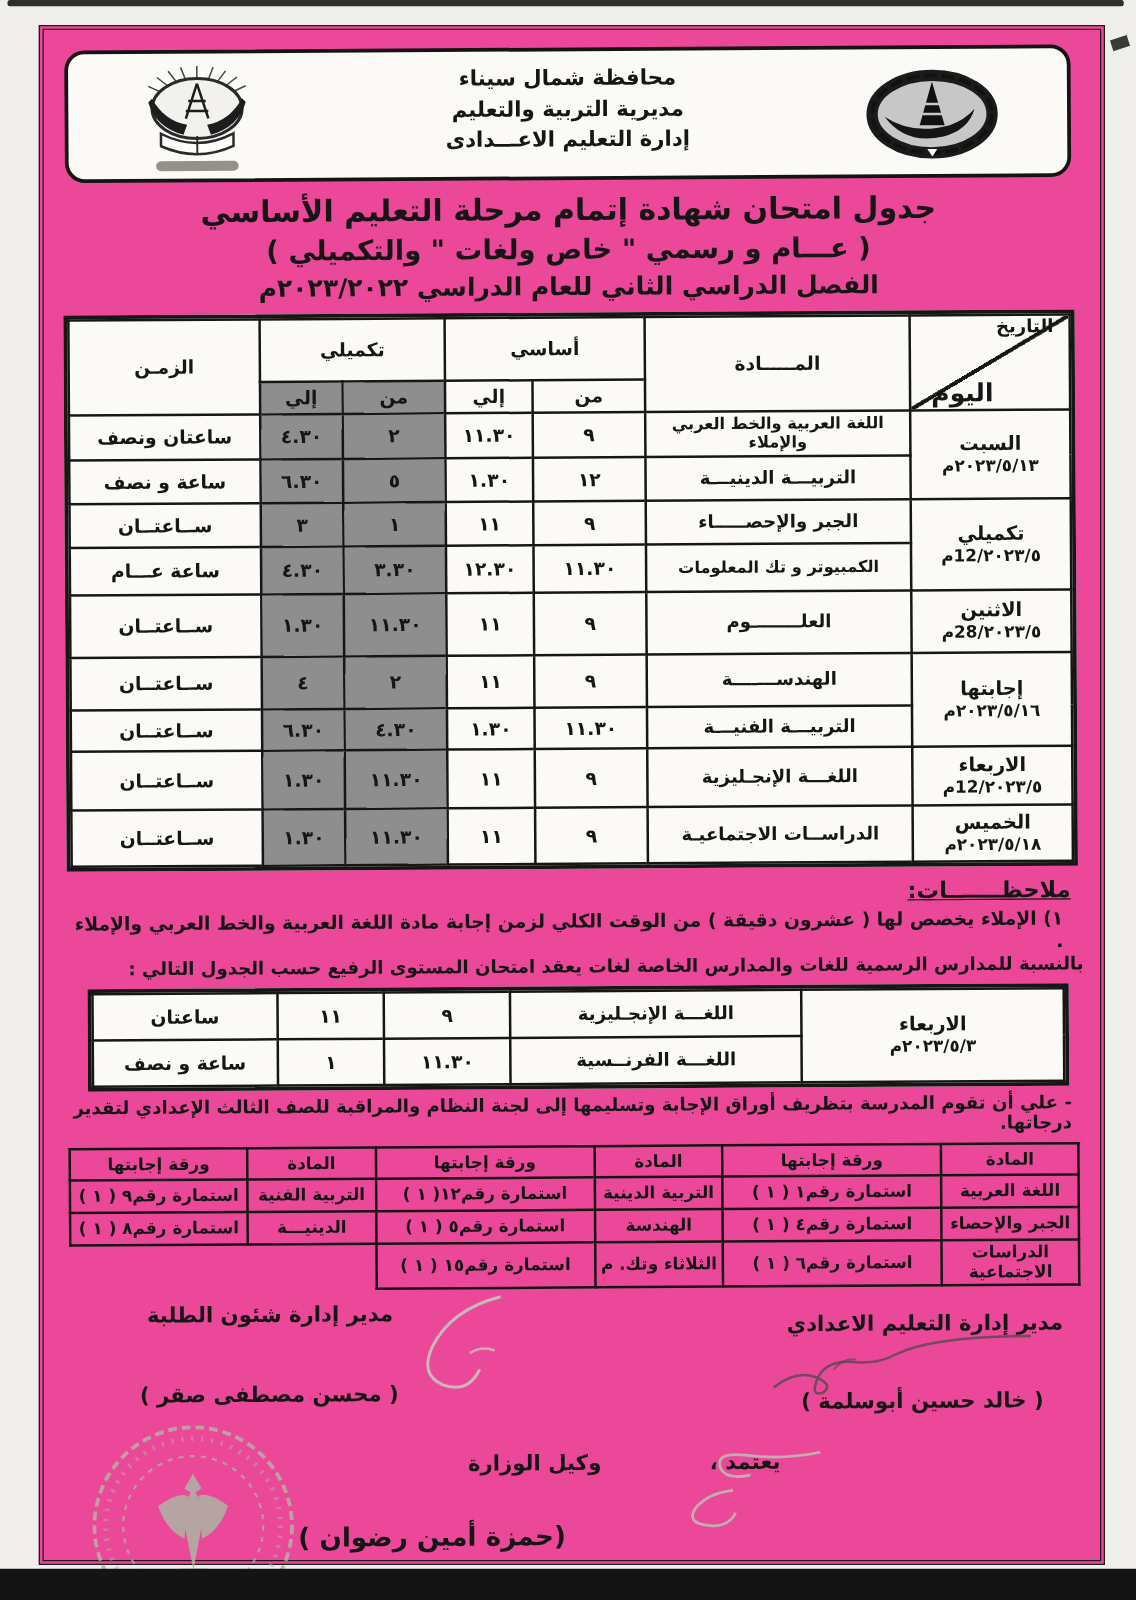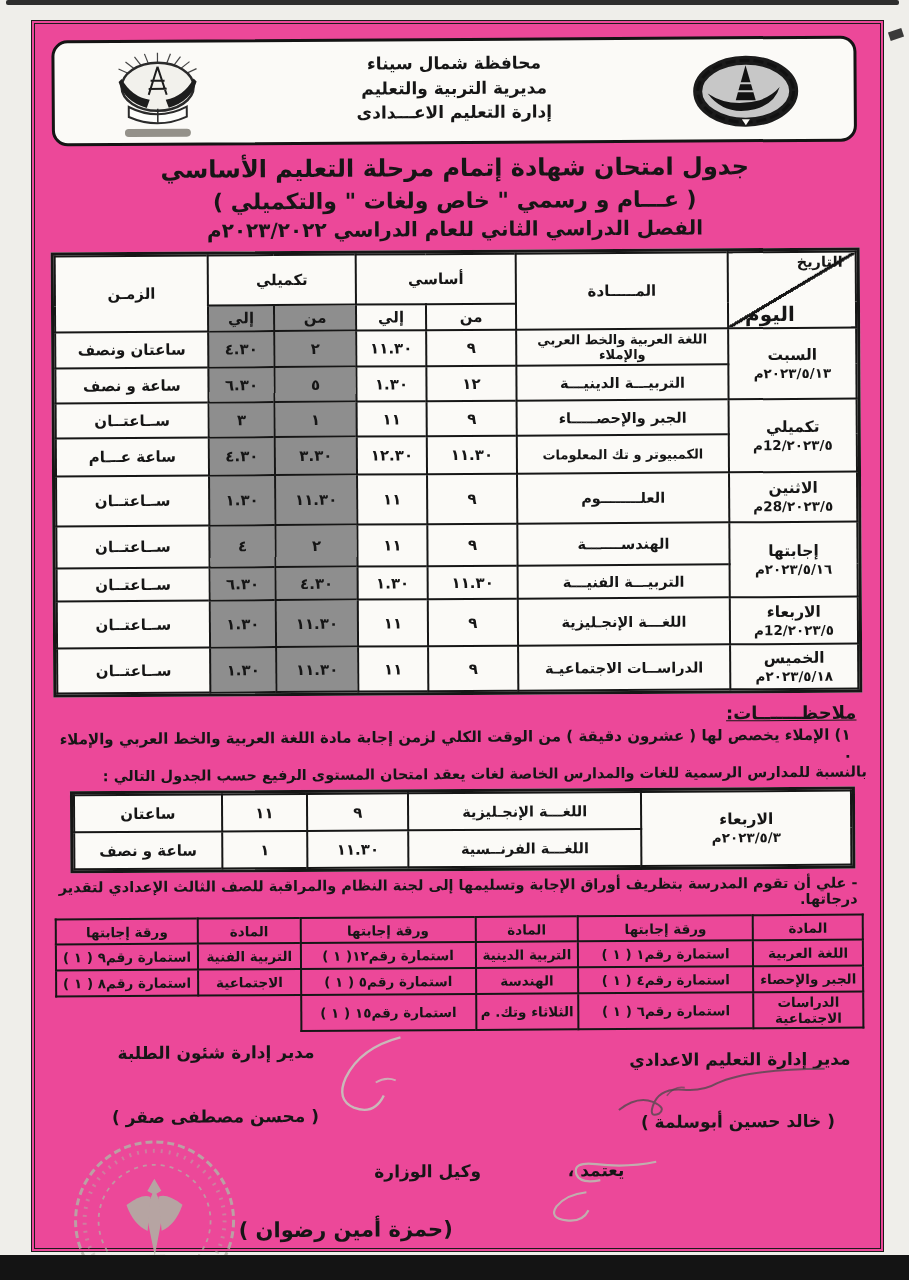--- a/index.html
+++ b/index.html
@@ -307,21 +307,21 @@
           <td>التربية الدينية</td>
           <td>استمارة رقم١٢( ١ )</td>
           <td>التربية الفنية</td>
           <td>استمارة رقم٩ ( ١ )</td>
         </tr>
         <tr style="height:26px">
           <td>الجبر والإحصاء</td>
           <td>استمارة رقم٤ ( ١ )</td>
           <td>الهندسة</td>
           <td>استمارة رقم٥ ( ١ )</td>
-          <td>الاجتماعية</td>
+          <td>الدينيـــة</td>
           <td>استمارة رقم٨ ( ١ )</td>
         </tr>
         <tr style="height:26px">
           <td>الدراسات الاجتماعية</td>
           <td>استمارة رقم٦ ( ١ )</td>
           <td>الثلاثاء وتك. م</td>
           <td>استمارة رقم١٥ ( ١ )</td>
           <td class="ghost"></td>
           <td class="ghost"></td>
         </tr>

